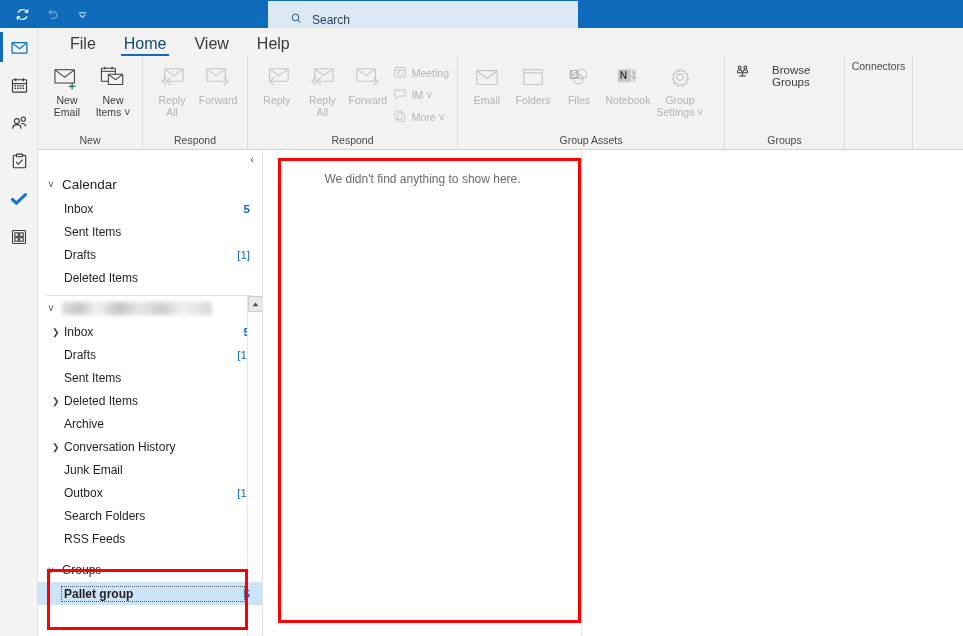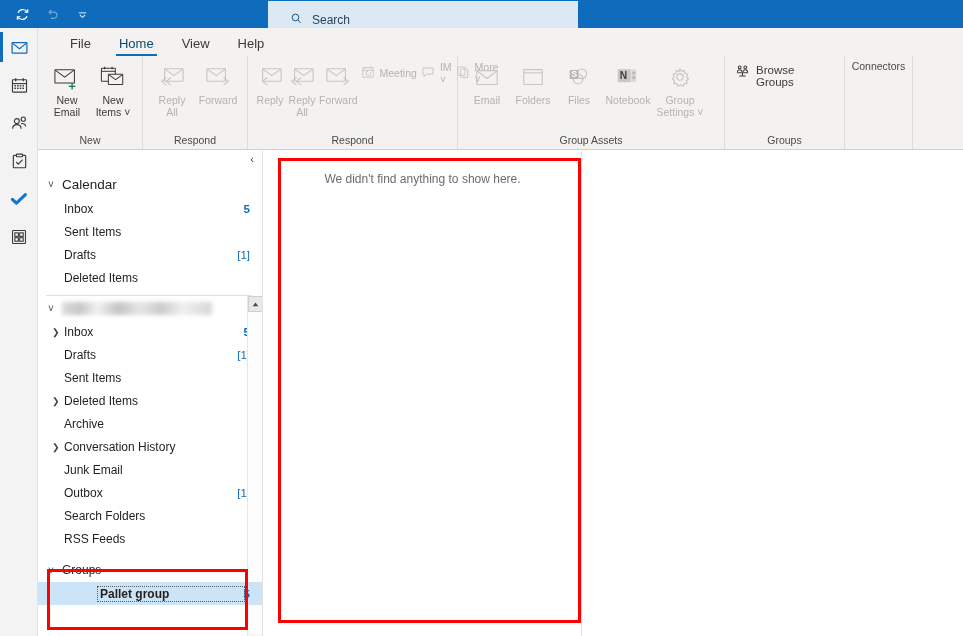--- a/index.html
+++ b/index.html
@@ -59,21 +59,21 @@
     position: absolute; left: 38px; top: 28px;
     width: 925px; height: 122px;
     background: #f3f2f1;
     border-bottom: 1px solid #d2d0ce;
   }
   #tabs {
     height: 28px; display: flex; align-items: flex-end;
     padding-left: 18px; gap: 0px;
   }
   .tab {
-    font-size: 13px; color: #3b3a39;
+    font-size: 16px; color: #3b3a39;
     padding: 0 14px 5px 14px;
     position: relative; line-height: 14px;
   }
   .tab.active { color: #0c4a6e; }
   .tab.active::after {
     content: ""; position: absolute; left: 11px; right: 11px; bottom: 0;
     height: 2px; background: #0f6cbd;
   }
   #ribbon-body {
     position: relative; height: 93px;
@@ -98,23 +98,23 @@
     font-size: 10.5px; color: #3b3a39; line-height: 12px; text-align: center;
   }
   .rbtn.wide { width: 52px; }
   .rbtn.disabled { color: #b5b3b1; }
   .rbtn .glyph { height: 32px; display: flex; align-items: center; justify-content: center; }
   .rbtn .lbl { white-space: pre-line; }
   .rbtn-small {
     display: flex; align-items: center; gap: 5px;
     font-size: 10.5px; color: #b5b3b1; height: 22px; padding: 0 2px;
   }
-  .small-col { display: flex; flex-direction: row; padding-top: 2px; }
+  .small-col { display: flex; flex-direction: column; padding-top: 2px; }
   .rbtn-horiz {
-    display: flex; align-items: flex-start; gap: 6px;
+    display: flex; align-items: flex-start; gap: 22px;
     font-size: 11.5px; color: #3b3a39; padding: 4px 8px 0 4px;
   }
 
   
   #folderpane {
     position: absolute; left: 38px; top: 151px;
     width: 225px; height: 485px;
     background: #ffffff;
     border-right: 1px solid #e1e1e1;
   }
@@ -178,21 +178,21 @@
     display: flex; align-items: center;
     height: 23px; padding-left: 24px; padding-right: 12px;
     font-size: 12px; color: #201f1e;
   }
   .group-row.selected {
     background: #cce4f7; font-weight: bold;
   }
   .group-row.selected .gname {
     outline: 1px dotted #5a5a5a; padding: 0 2px;
   }
-  .group-row .gname { flex: 1; margin-left: 36px; }
+  .group-row .gname { flex: 1; }
   .group-row .gcount { font-weight: bold; color: #0f6cbd; font-size: 11.5px; }
 
   
   #listpane {
     position: absolute; left: 264px; top: 151px;
     width: 318px; height: 485px;
     background: #ffffff;
     border-right: 1px solid #e1e1e1;
   }
   #empty-msg {

